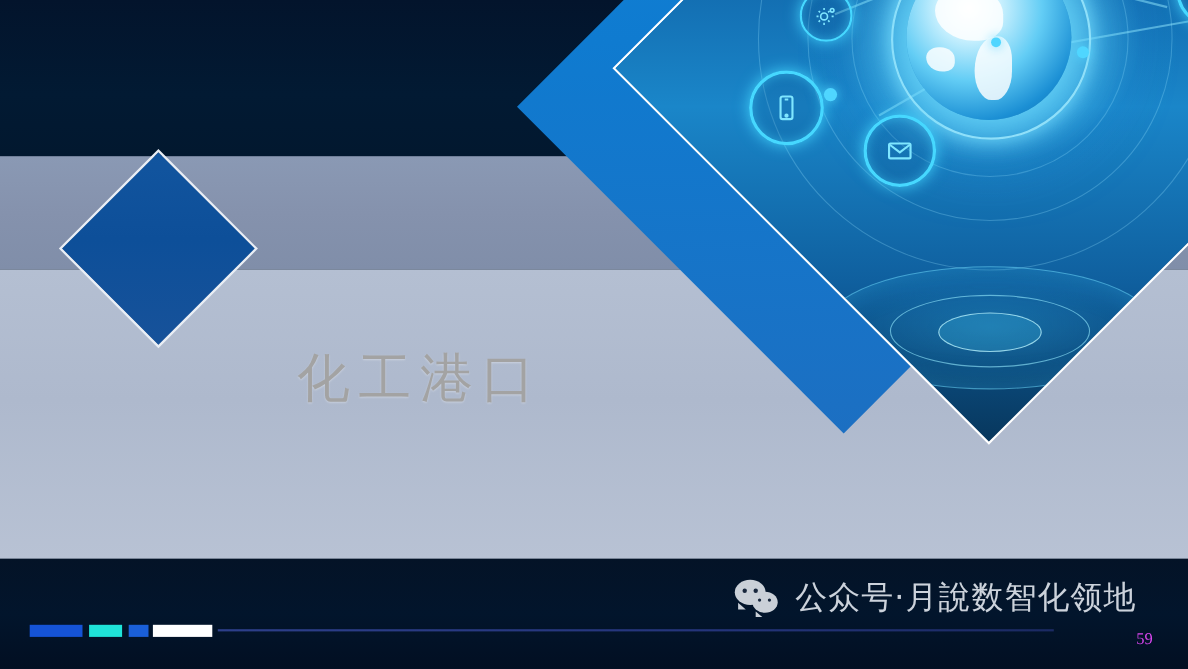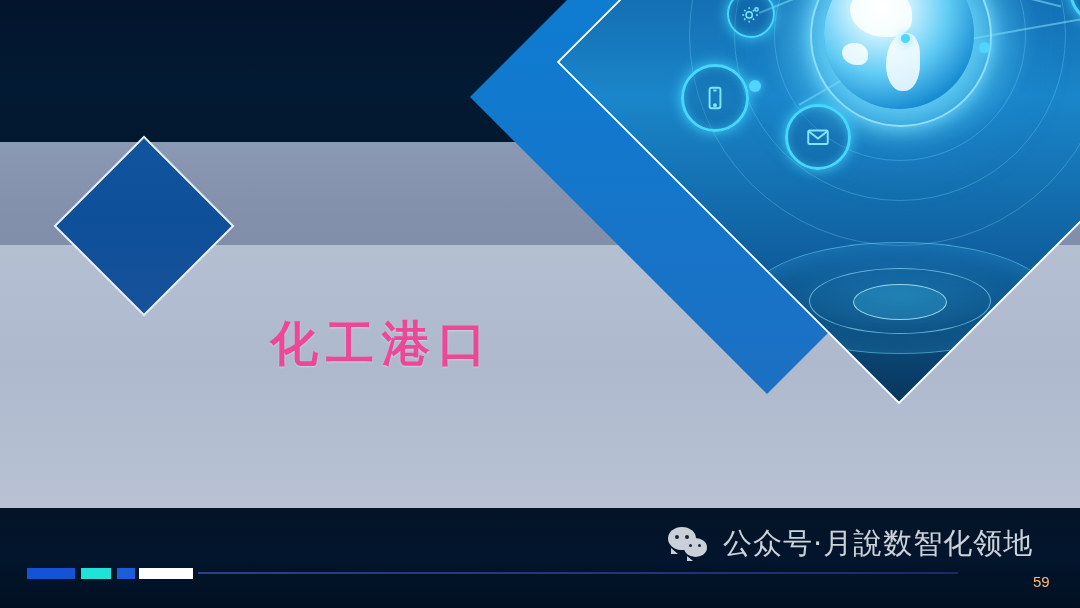--- a/index.html
+++ b/index.html
@@ -225,24 +225,23 @@
   }
 
   
   .section-title {
     position: absolute;
     left: 270px;
     top: 312px;
     font-family: "DejaVu Serif", serif;
     font-size: 48px;
     letter-spacing: 8px;
-    color: #ec4899;
+    color: #a3a3a3;
     text-shadow: 0 1px 2px rgba(255,255,255,0.35);
     white-space: nowrap;
-    font-weight: bold;
   }
 
   
   .prog {
     position: absolute;
     top: 568px;
     height: 11px;
   }
   .prog-seg1 { left: 27px; width: 48px; background: #1553d6; }
   .prog-seg2 { left: 81px; width: 30px; background: #1fe3d8; }
@@ -297,23 +296,23 @@
     font-family: "DejaVu Sans", sans-serif;
     font-size: 29px;
     color: #e8edf4;
     letter-spacing: 1px;
     white-space: nowrap;
   }
   .page-num {
     position: absolute;
     left: 1033px;
     top: 573px;
-    font-family: Liberation Sans, sans-serif;
+    font-family: Liberation Serif, serif;
     font-size: 15px;
-    color: #fdba74;
+    color: #d946ef;
   }
 </style>
 </head>
 <body>
 
 <div id="slide">
 
   <div class="band band-top"></div>
   <div class="band band-slate"></div>
   <div class="band band-light"></div>

